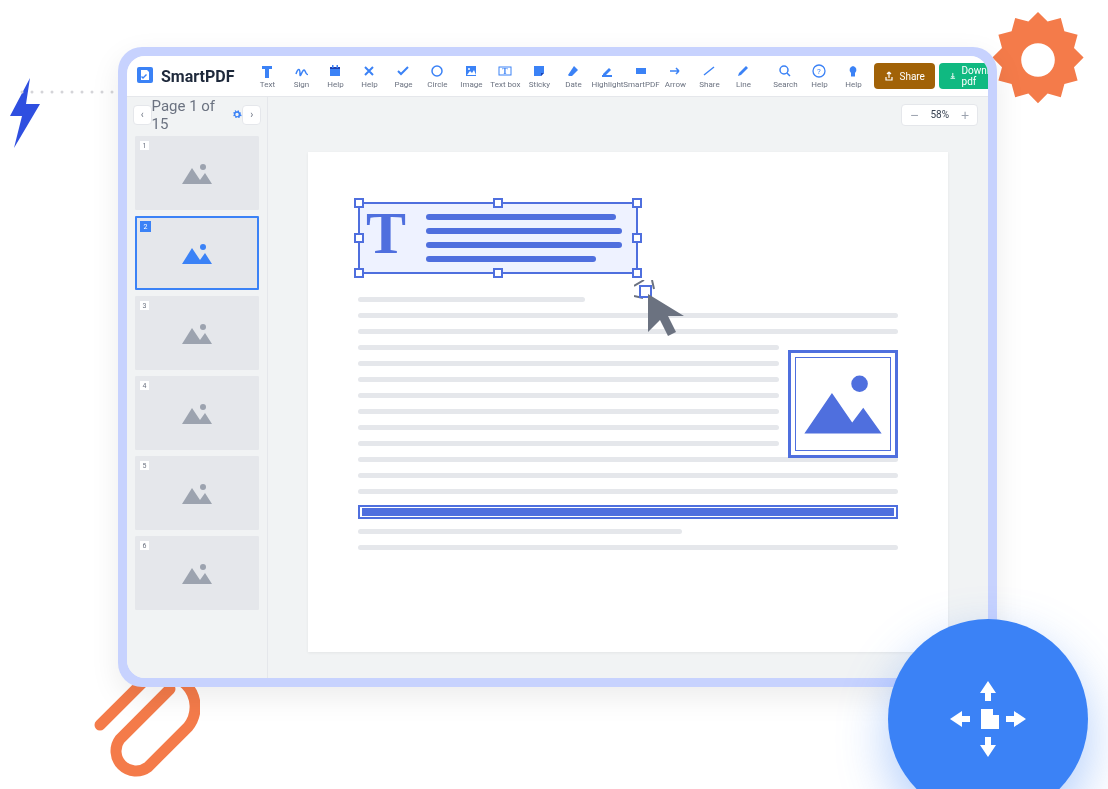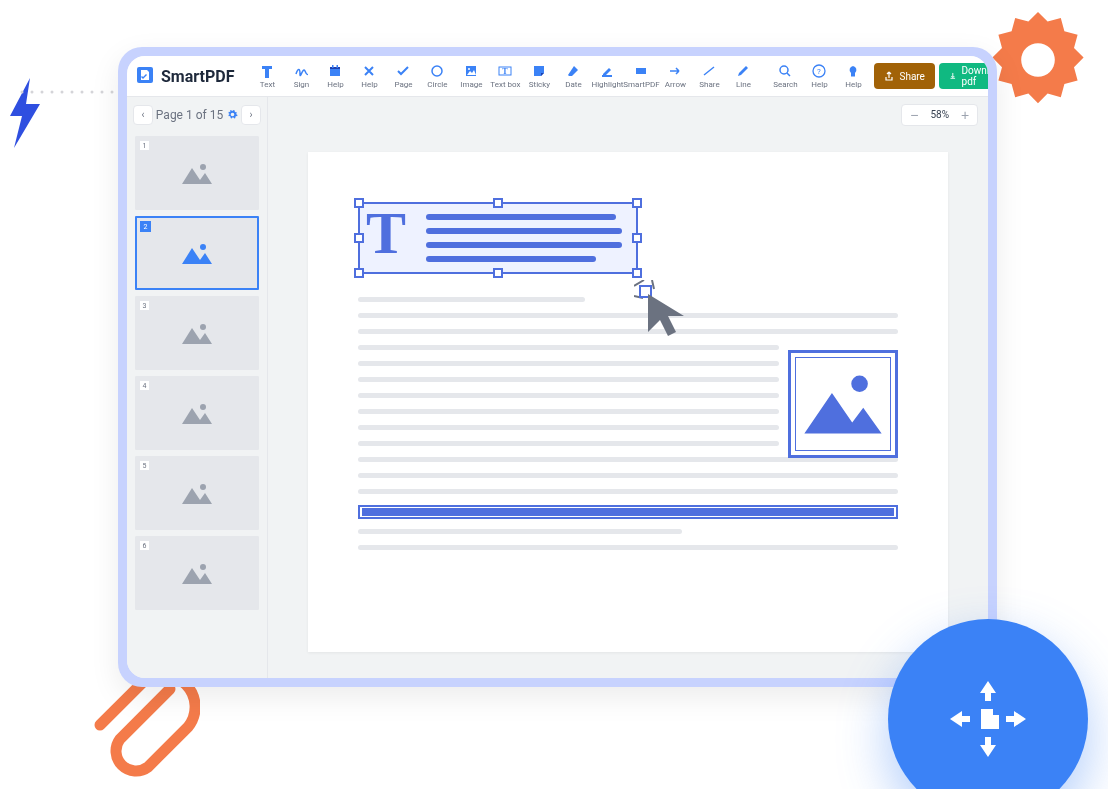--- a/index.html
+++ b/index.html
@@ -24,21 +24,21 @@
   .spacer { flex:1; }
   .btn { height:26px; border-radius:4px; display:flex; align-items:center; gap:5px; padding:0 10px; font-size:10px; color:#fff; cursor:pointer; }
   .btn-blue { background:#a16207; }
   .btn-green { background:#10B981; }
 
   
   .body { flex:1; display:flex; overflow:hidden; }
   .sidebar { width:149px; border-right:1px solid #e5e7eb; background:#F1F3F4; display:flex; flex-direction:column; }
   .side-head { height:35px; display:flex; align-items:center; justify-content:space-between; padding:0 6px; }
   .nav-btn { width:20px; height:20px; border:1px solid #e5e7eb; border-radius:4px; background:#fff; display:flex; align-items:center; justify-content:center; cursor:pointer; color:#6b7280; font-size:10px;}
-  .page-count { font-size:12px; color:#6b7280; display:flex; align-items:center; gap:4px;}
+  .page-count { font-size:15px; color:#6b7280; display:flex; align-items:center; gap:4px;}
   .gear-ico { color:#3B82F6; }
   .thumbs { flex:1; overflow-y:auto; padding:4px 8px; display:flex; flex-direction:column; gap:6px;}
   .thumb { height:74px; background:#e5e7eb; border:1px solid #e5e7eb; border-radius:1px; position:relative; display:flex; align-items:center; justify-content:center;}
   .thumb.active { border:2px solid #3B82F6; }
   .thumb .num { position:absolute; top:3px; left:3px; width:11px; height:11px; background:#fff; border:1px solid #e5e7eb; font-size:7px; display:flex; align-items:center; justify-content:center; color:#6b7280;}
   .thumb.active .num { background:#3B82F6; color:#fff; border-color:#3B82F6;}
 
   .main { flex:1; display:flex; flex-direction:column; }
   .zoom-bar { height:35px; display:flex; align-items:center; justify-content:flex-end; padding:0 10px;}
   .zoom-ctrl { height:22px; border:1px solid #e5e7eb; background:#fff; border-radius:4px; display:flex; align-items:center; }

